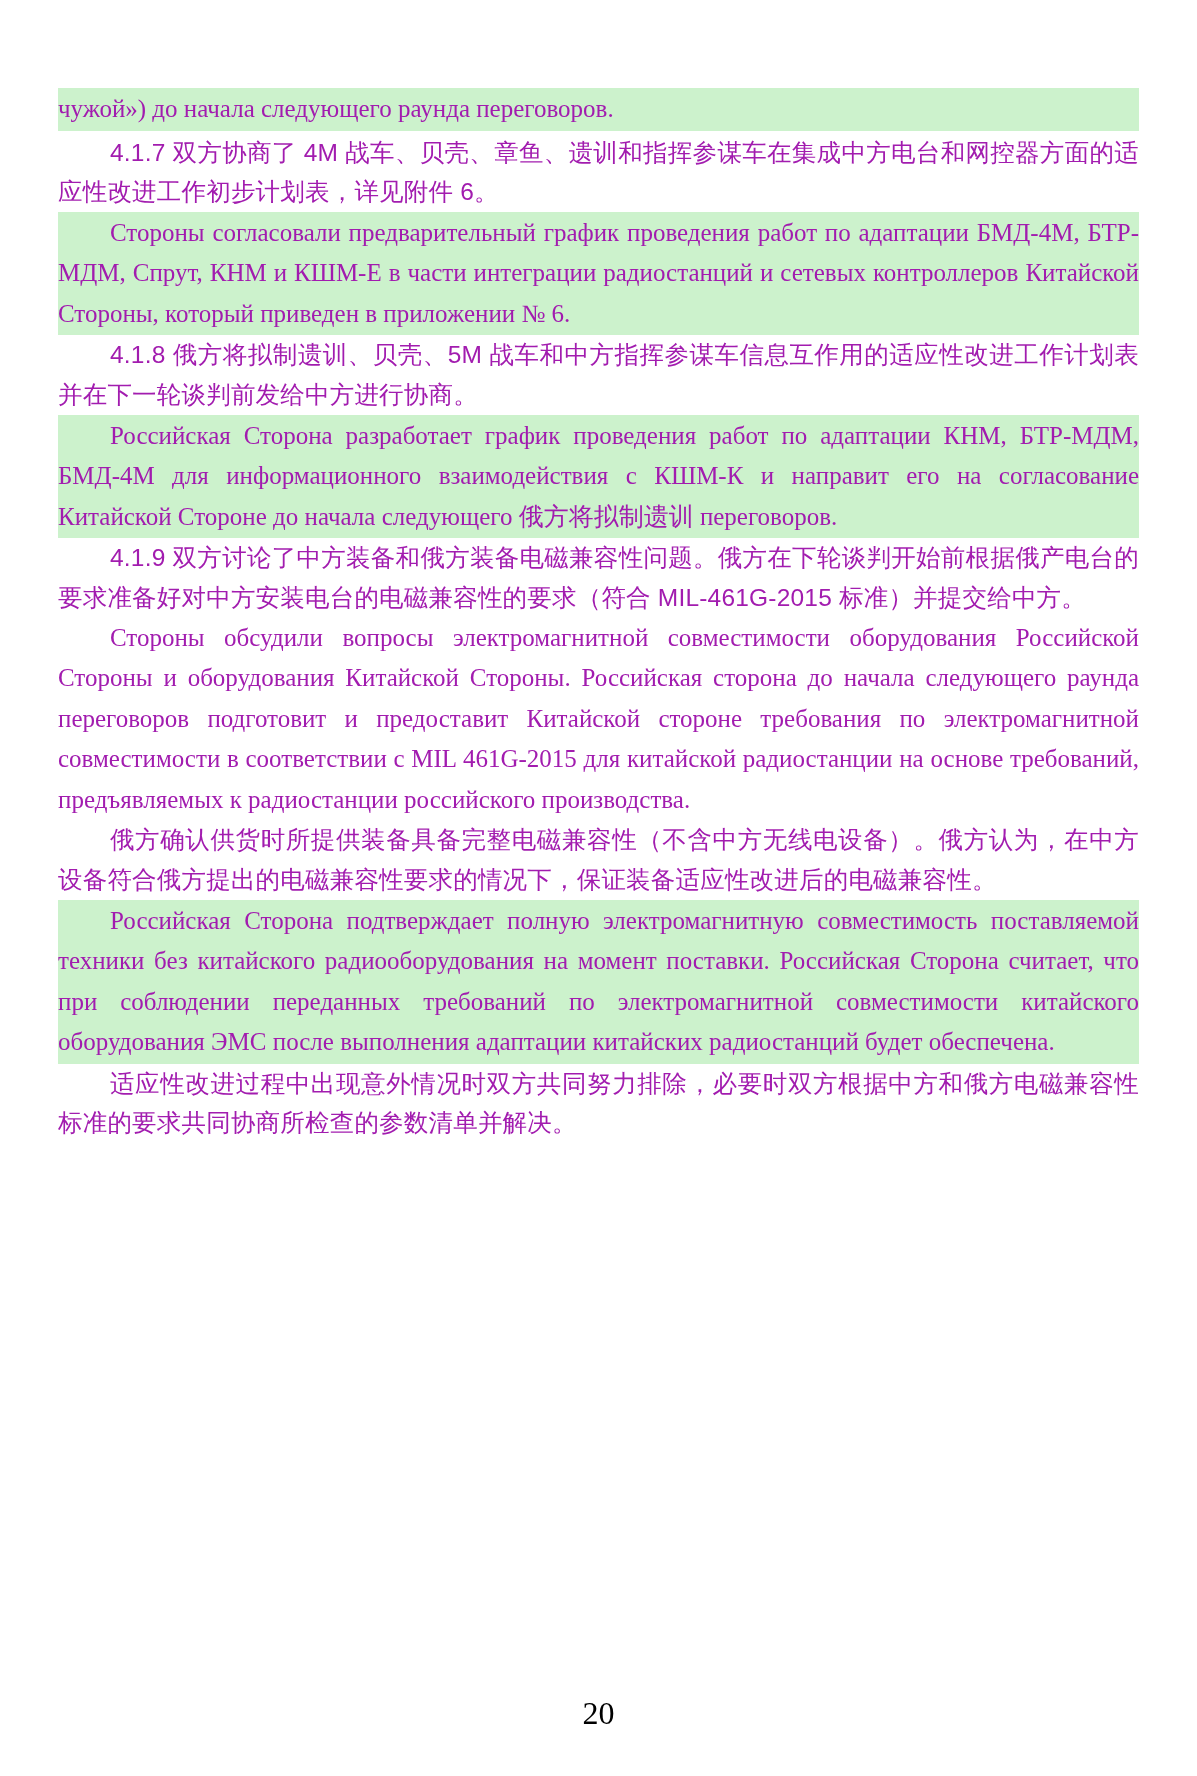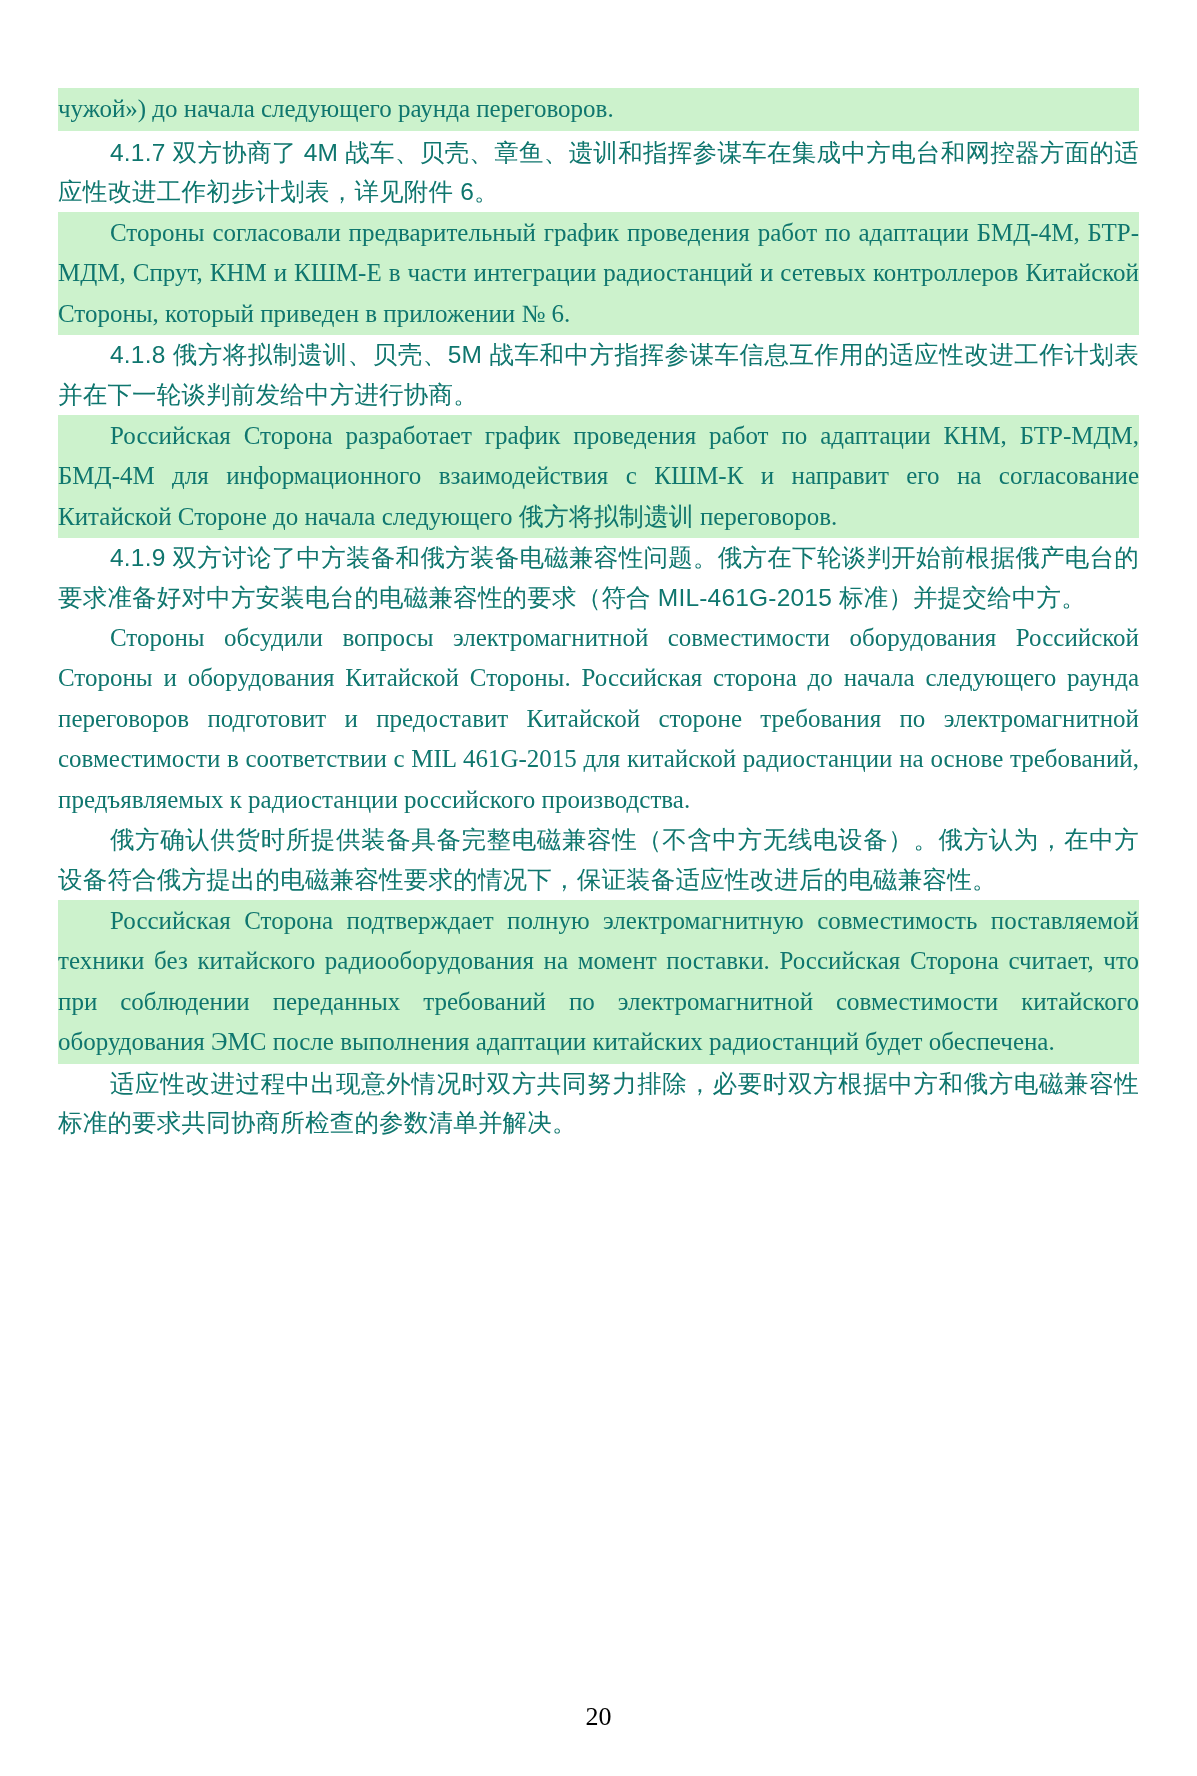--- a/index.html
+++ b/index.html
@@ -12,21 +12,21 @@
     width: 1197px;
     height: 1776px;
     background: #ffffff;
     box-sizing: border-box;
     padding: 88px 58px 40px 58px;
     font-family: "Liberation Serif", serif;
   }
   .body-block {
     font-size: 25.5px;
     line-height: 1.58;
-    color: #0f766e;
+    color: #a21caf;
     margin: 0 0 2px 0;
     text-align: justify;
     text-justify: inter-word;
   }
   .ru {
     font-family: "Liberation Serif", serif;
     font-size: 25px;
     line-height: 1.62;
   }
   .cn {
@@ -42,21 +42,21 @@
     background: #ccf2cc;
     padding: 1px 0 1px 0;
   }
   .page-number {
     position: absolute;
     left: 0;
     right: 0;
     bottom: 44px;
     text-align: center;
     font-family: "Liberation Serif", serif;
-    font-size: 26px;
+    font-size: 32px;
     color: #000000;
   }
   p { margin: 0; }
   .para { margin-bottom: 0px; }
 </style>
 </head>
 <body>
 
 <div class="page">
 

